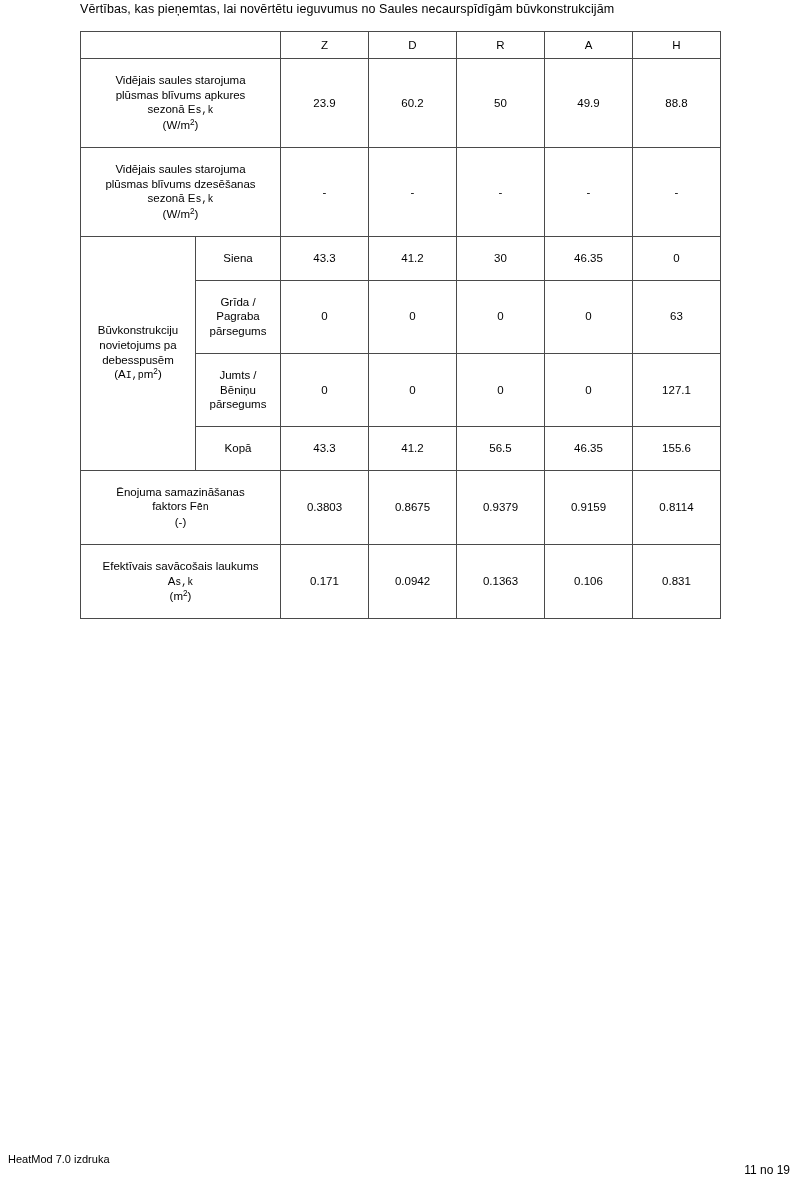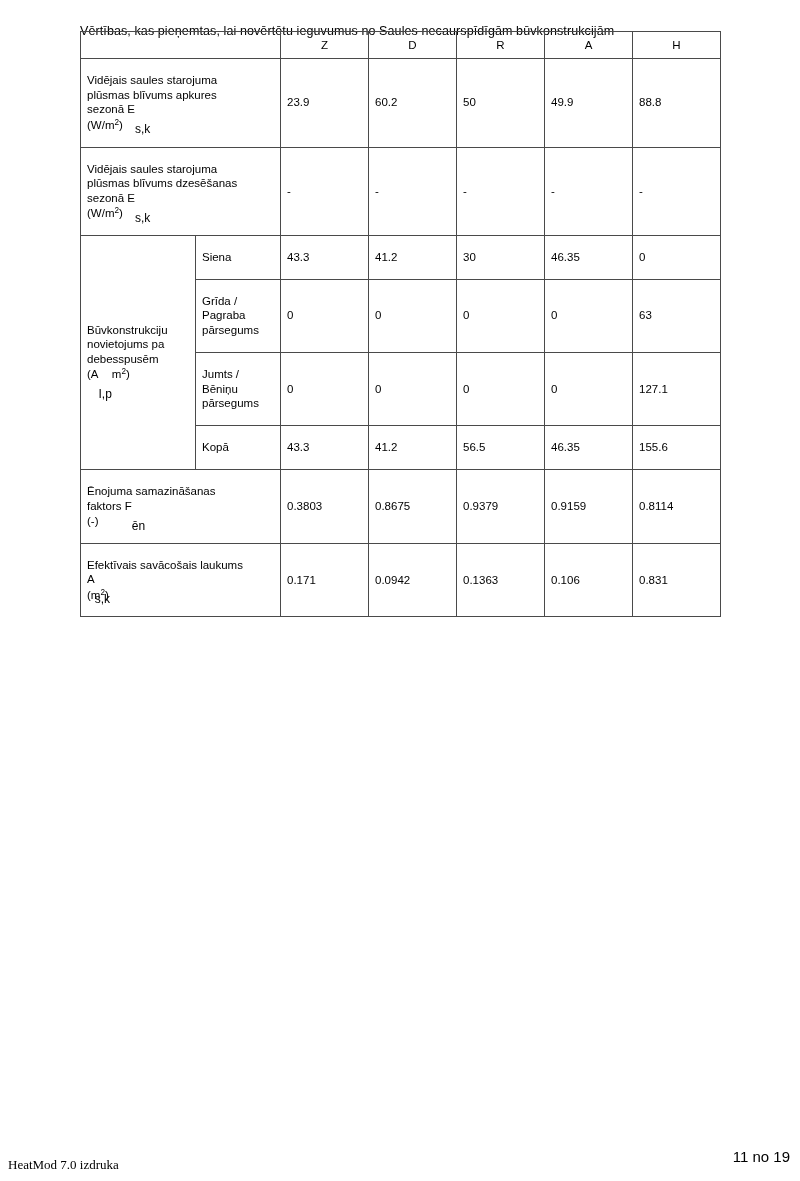--- a/index.html
+++ b/index.html
@@ -16,80 +16,80 @@
     overflow: hidden;
   }
   .page {
     position: relative;
     width: 800px;
     height: 1181px;
   }
   .doc-title {
     position: absolute;
     left: 80px;
-    top: 24px;
+    top: 2px;
     font-size: 12.5px;
     letter-spacing: 0.1px;
     white-space: nowrap;
     color: #000;
   }
   table.main {
     position: absolute;
     left: 80px;
     top: 31px;
     width: 640px;
     border-collapse: collapse;
     table-layout: fixed;
     font-size: 11.5px;
   }
   table.main td, table.main th {
     border: 1px solid #4a4a4a;
     padding: 14px 6px;
     vertical-align: middle;
     font-weight: normal;
-    text-align: left;
+    text-align: center;
     line-height: 1.28;
   }
   .colhead {
     text-align: center !important;
     height: 20px;
     padding: 3px 4px !important;
   }
   .lbl {
     vertical-align: middle;
   }
   .val {
     vertical-align: middle;
     margin-left: 48px;
   }
   sub {
-    font-size: 12px;
+    font-size: 10px;
     vertical-align: baseline;
     position: relative;
-    top: 20px;
+    top: 0;
+    font-family: Liberation Mono, monospace;
   }
   sup {
     font-size: 8.2px;
     vertical-align: baseline;
     position: relative;
     top: -4px;
   }
   .footer-left {
     position: absolute;
     left: 8px;
-    bottom: 8px;
-    font-size: 13px;
+    bottom: 16px;
+    font-size: 11px;
     color: #000;
-    font-family: Liberation Serif, serif;
   }
   .footer-right {
     position: absolute;
     right: 10px;
-    bottom: 16px;
-    font-size: 15px;
+    bottom: 4px;
+    font-size: 12px;
     color: #000;
   }
 </style>
 </head>
 <body>
 
 <div class="page">
 
   <div class="doc-title">Vērtības, kas pieņemtas, lai novērtētu ieguvumus no Saules necaurspīdīgām būvkonstrukcijām</div>
 

